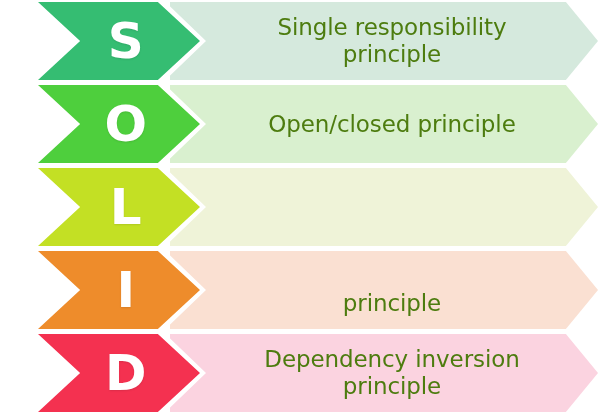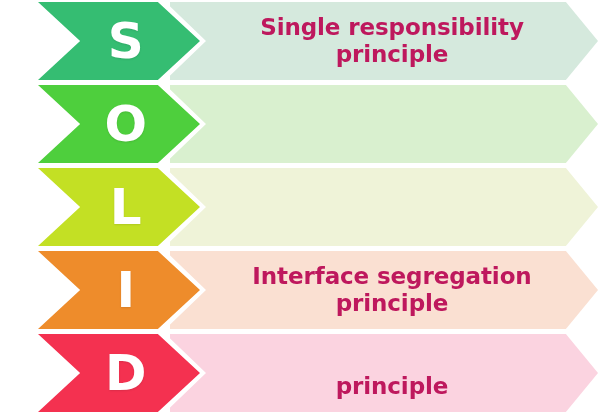--- a/index.html
+++ b/index.html
@@ -80,27 +80,26 @@
   .row-text {
     position: absolute;
     left: 196px;
     top: 0;
     width: 392px;
     height: 78px;
     display: flex;
     align-items: center;
     justify-content: center;
     text-align: center;
-    color: #be185d;
+    color: #4d7c0f;
     font-size: 23px;
     line-height: 1.16;
     padding: 0 8px;
     box-sizing: border-box;
     letter-spacing: -0.1px;
-    font-weight: bold;
   }
 
   .row-text.two-line {
     font-size: 23px;
   }
 </style>
 </head>
 <body>
 
 <div id="solid-diagram">
@@ -118,51 +117,54 @@
       </span>
     </div>
   </div>
 
   <div class="principle-row" style="top:85px;">
     <div class="row-banner" style="background-color: rgb(217, 240, 207);"></div>
     <div class="chevron-halo"></div>
     <div class="row-chevron" style="background-color: rgb(78, 207, 61);">
       <span class="chevron-letter">O</span>
     </div>
+    <div class="row-text">
+      <span>Open/closed principle</span>
+    </div>
   </div>
 
   <div class="principle-row" style="top:168px;">
     <div class="row-banner" style="background-color: rgb(239, 243, 216);"></div>
     <div class="chevron-halo"></div>
     <div class="row-chevron" style="background-color: rgb(195, 224, 36);">
       <span class="chevron-letter">L</span>
     </div>
   </div>
 
   <div class="principle-row" style="top:251px;">
     <div class="row-banner" style="background-color: rgb(250, 224, 210);"></div>
     <div class="chevron-halo"></div>
     <div class="row-chevron" style="background-color: rgb(238, 140, 43);">
       <span class="chevron-letter">I</span>
     </div>
     <div class="row-text two-line">
       <span>
-        <span>Interface segregation</span><br>
+        <br>
         <span>principle</span>
       </span>
     </div>
   </div>
 
   <div class="principle-row" style="top:334px;">
     <div class="row-banner" style="background-color: rgb(251, 211, 224);"></div>
     <div class="chevron-halo"></div>
     <div class="row-chevron" style="background-color: rgb(244, 49, 80);">
       <span class="chevron-letter">D</span>
     </div>
     <div class="row-text two-line">
       <span>
-        <br>
+        <span>Dependency inversion</span><br>
         <span>principle</span>
       </span>
     </div>
   </div>
 
 </div>
 
 </body></html>

